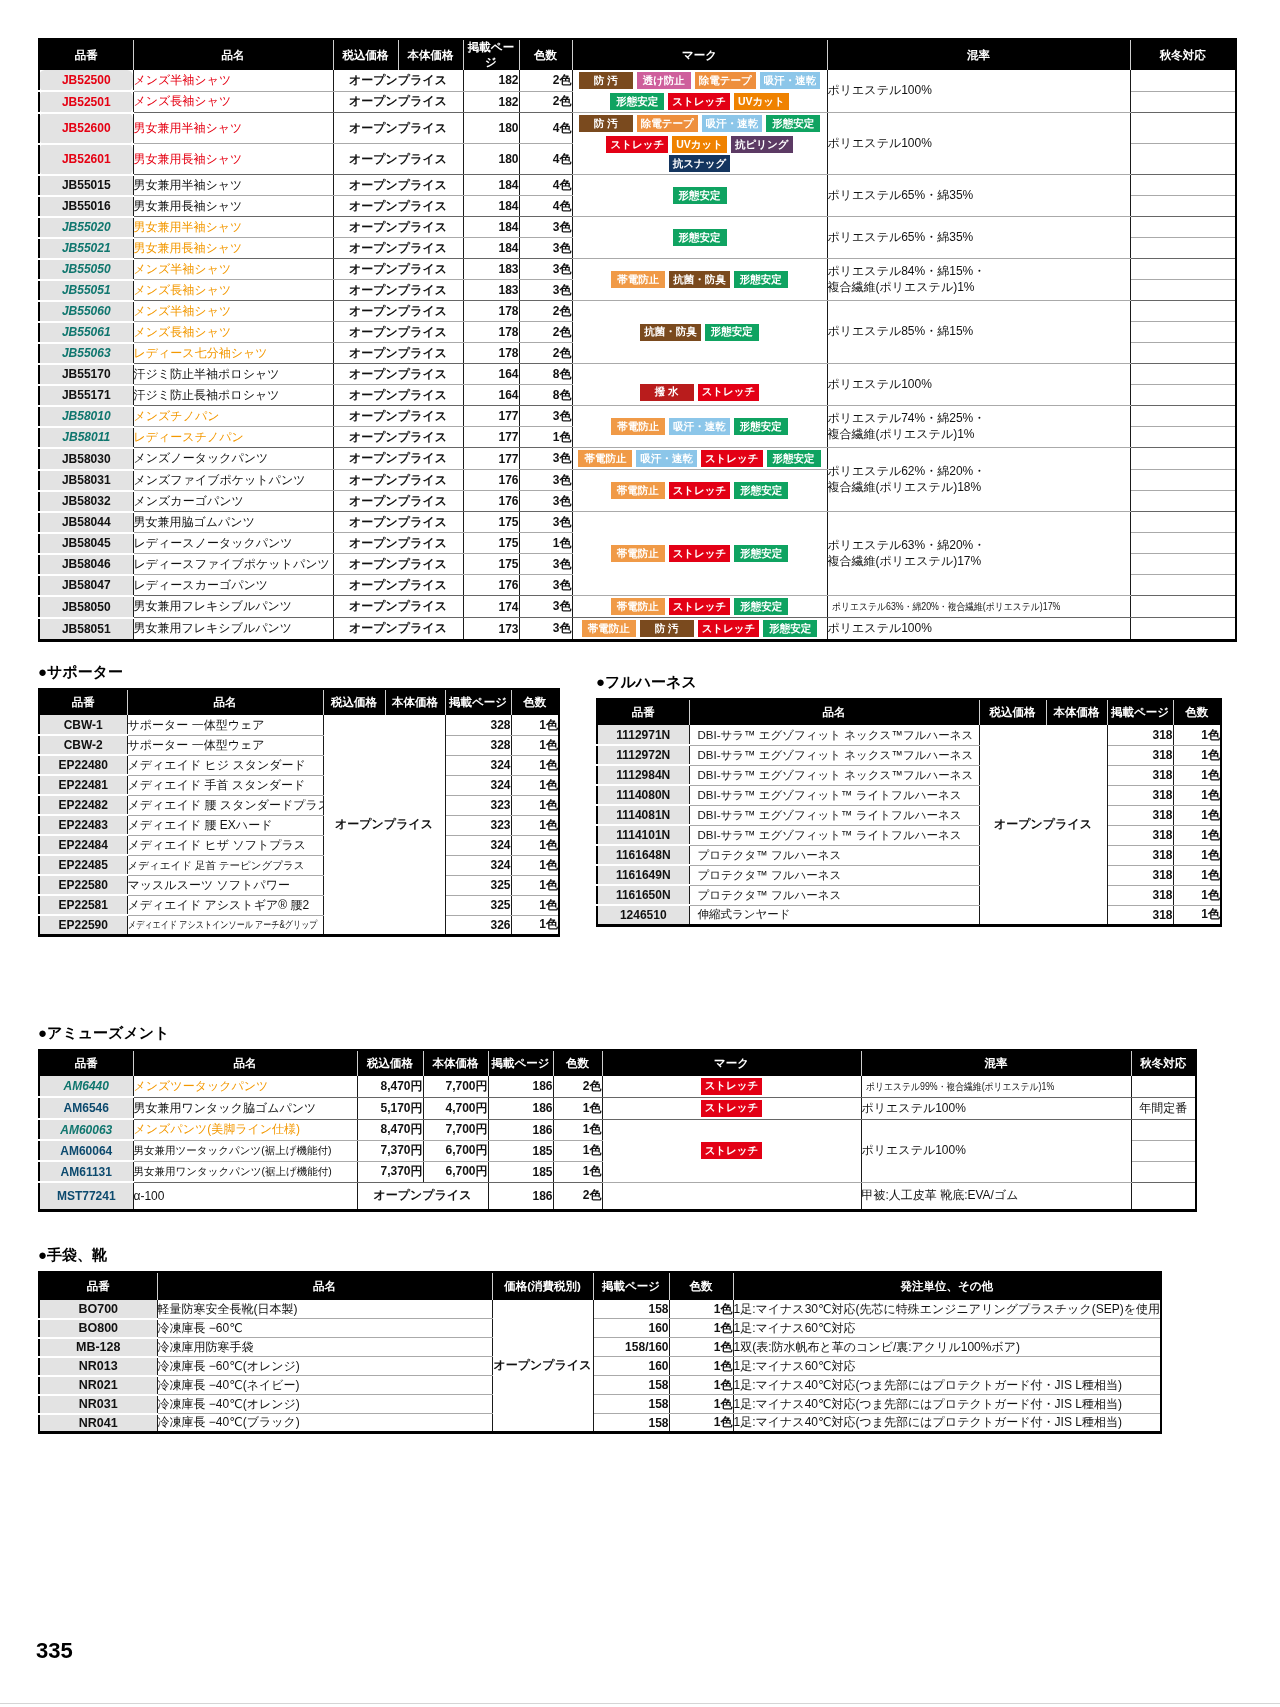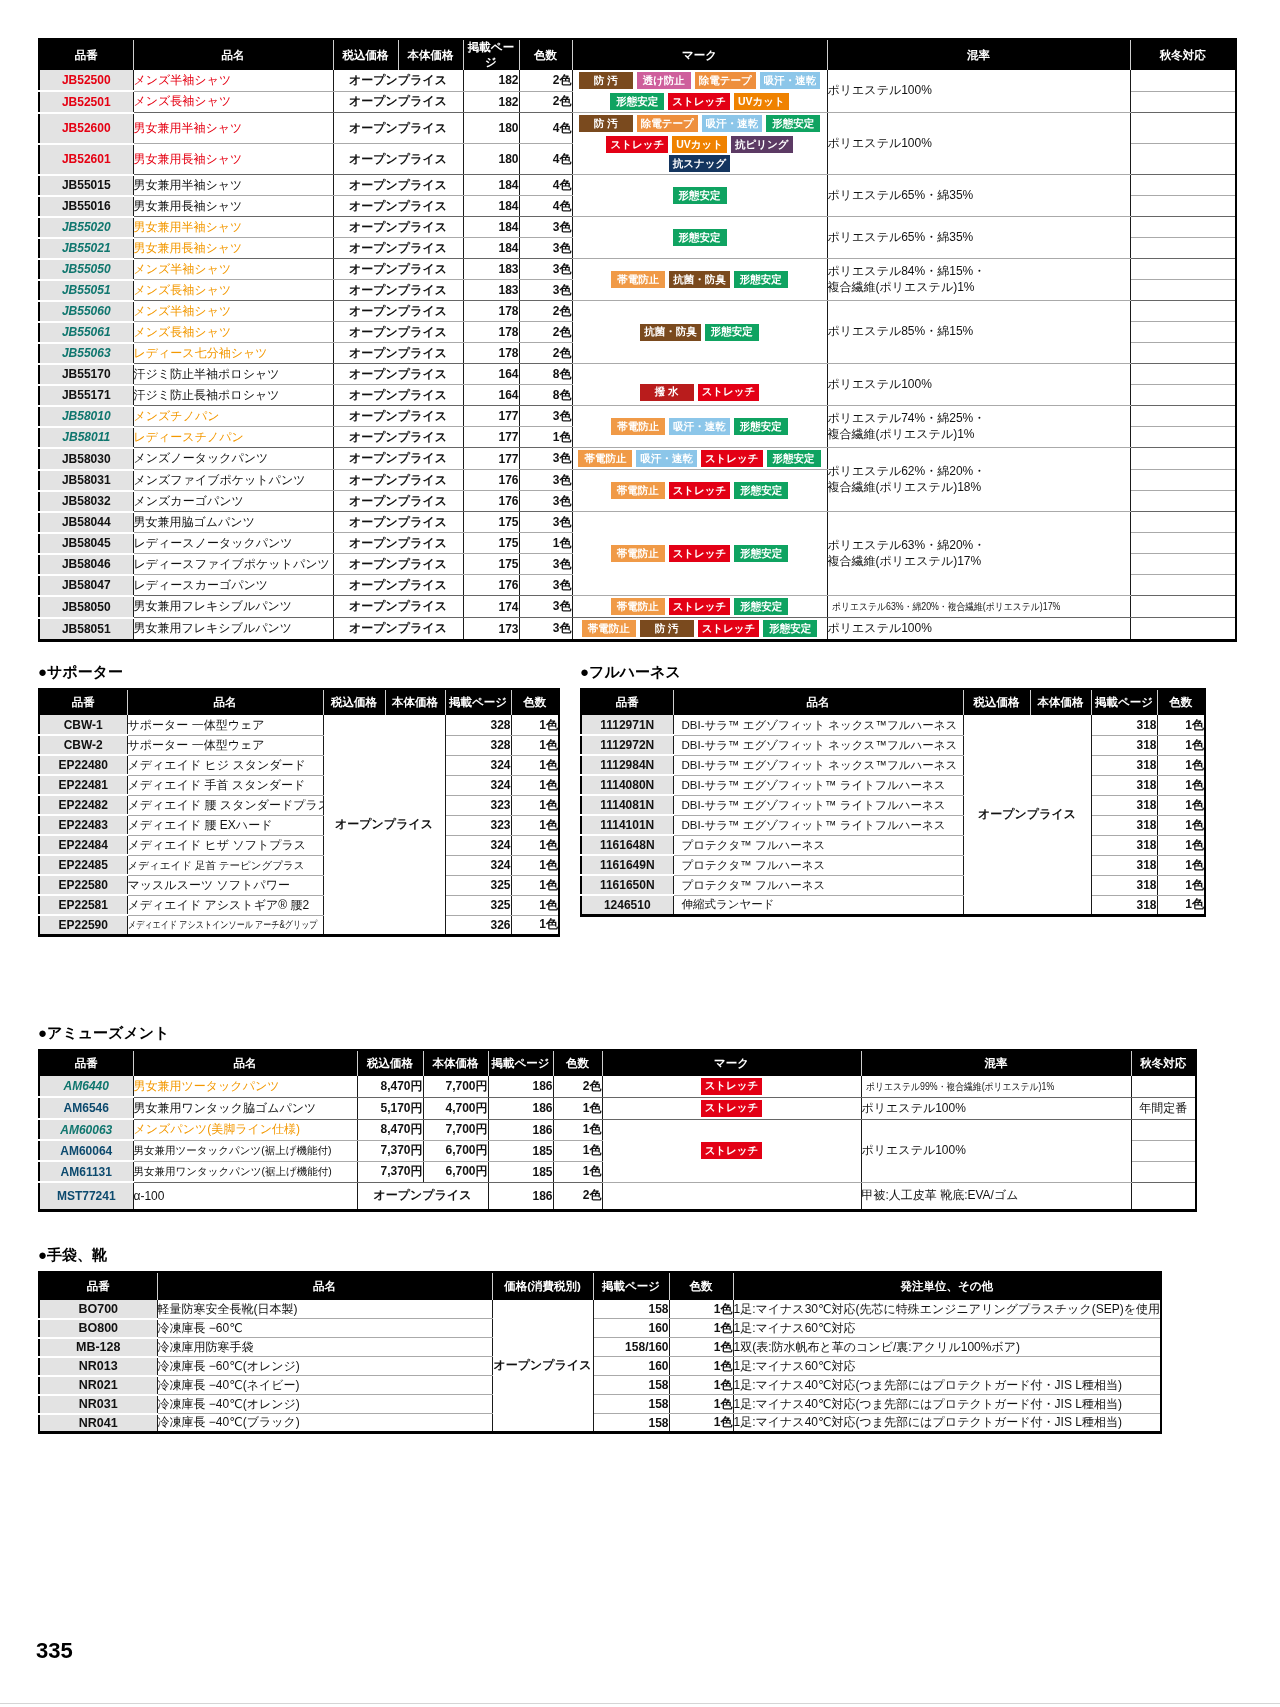--- a/index.html
+++ b/index.html
@@ -8,21 +8,21 @@
   .content { padding:38px 0 0 38px; }
 
   table.tbl { border-collapse:collapse; table-layout:fixed; border:2px solid #000; border-bottom-width:3px; }
   table.tbl th { background:#000; color:#fff; font-size:11.5px; font-weight:bold; text-align:center; padding:0; }
   table.tbl th + th { border-left:1px solid #cfcfcf; }
   table.tbl td { border-right:1px solid #1a1a1a; border-bottom:1px solid #aaaaaa; font-size:12px; padding:0; vertical-align:middle; overflow:hidden; }
   table.tbl td:last-child { border-right:none; }
   tr.gend > td { border-bottom-color:#666; }
 
   td.code { background:#e3e3e3; font-weight:bold; text-align:center; border-bottom:2px solid #fff !important; }
-  .cc-k { color:#111; } .cc-red { color:#e50012; } .cc-orange { color:#0f766e;font-style:italic; } .cc-blue { color:#0c4a6e; }
+  .cc-k { color:#111; } .cc-red { color:#e50012;border-radius:6px; } .cc-orange { color:#0f766e;font-style:italic; } .cc-blue { color:#0c4a6e; }
   .nc-k { color:#111; } .nc-red { color:#e50012; } .nc-orange { color:#f39800; }
 
   td.name { text-align:left; padding:0 4px; white-space:nowrap; }
   span.nm { display:inline-block; }
   span.nm.sm { font-size:10.5px; }
   span.nm.xs { font-size:10px; transform:scaleX(.8); transform-origin:left center; }
 
   td.price { text-align:center; font-weight:bold; }
   td.pnum { text-align:right; font-weight:bold; padding-right:5px; }
   td.pg, td.colnum { text-align:right; padding-right:5px; font-weight:bold; font-size:12.5px; }
@@ -36,21 +36,21 @@
   td.mix.mix-xs { padding:1px 4px; }
   td.mix.mix-xs .mixline { font-size:10px; transform:scaleX(.88); transform-origin:left center; }
 
   td.aw { font-size:10.5px; text-align:center; padding:0 2px; white-space:nowrap; }
   td.note { font-size:10.5px; text-align:left; padding:0 5px; white-space:nowrap; }
 
   .t-harness td.name { font-size:11.5px;padding-left:8px; }
   .t-gloves td.code { font-size:12.5px; }
 
   .sec-title { font-size:15px; font-weight:bold; line-height:20px; margin:0 0 6px 0; color:#000; }
-  .two-col { display:flex; gap:20px; align-items:flex-start; margin-top:20px; }
+  .two-col { display:flex; gap:36px; align-items:center; margin-top:20px; }
   .amu-block { margin-top:86px; }
   .glv-block { margin-top:33px; }
   .sec-title + div { margin-top:0; }
 
   .page-num { position:absolute; left:36px; top:1638px; font-size:22px; font-weight:bold; color:#000; }
   .bottom-rule { position:absolute; left:0; right:0; top:1703px; border-top:1px solid #d5d5d5; }
 </style>
 </head>
 <body>
 
@@ -586,21 +586,21 @@
                 <th>掲載ページ</th>
                 <th>色数</th>
                 <th>マーク</th>
                 <th>混率</th>
                 <th>秋冬対応</th>
               </tr>
             </thead>
             <tbody>
               <tr class="gend" style="height: 21px;">
                 <td class="code cc-orange">AM6440</td>
-                <td class="name"><span class="nm nc-orange ">男女兼用ツータックパンツ</span></td>
+                <td class="name"><span class="nm nc-orange ">メンズツータックパンツ</span></td>
                 <td class="pnum">8,470円</td>
                 <td class="pnum">7,700円</td>
                 <td class="pg">186</td>
                 <td class="colnum">2色</td>
                 <td class="marks" rowspan="1">
                   <div class="bline"><span class="badge" style="background: rgb(227, 0, 21);">ストレッチ</span></div>
                 </td>
                 <td class="mix mix-xs" rowspan="1">
                   <div class="mixline">ポリエステル99%・複合繊維(ポリエステル)1%</div>
                 </td>

